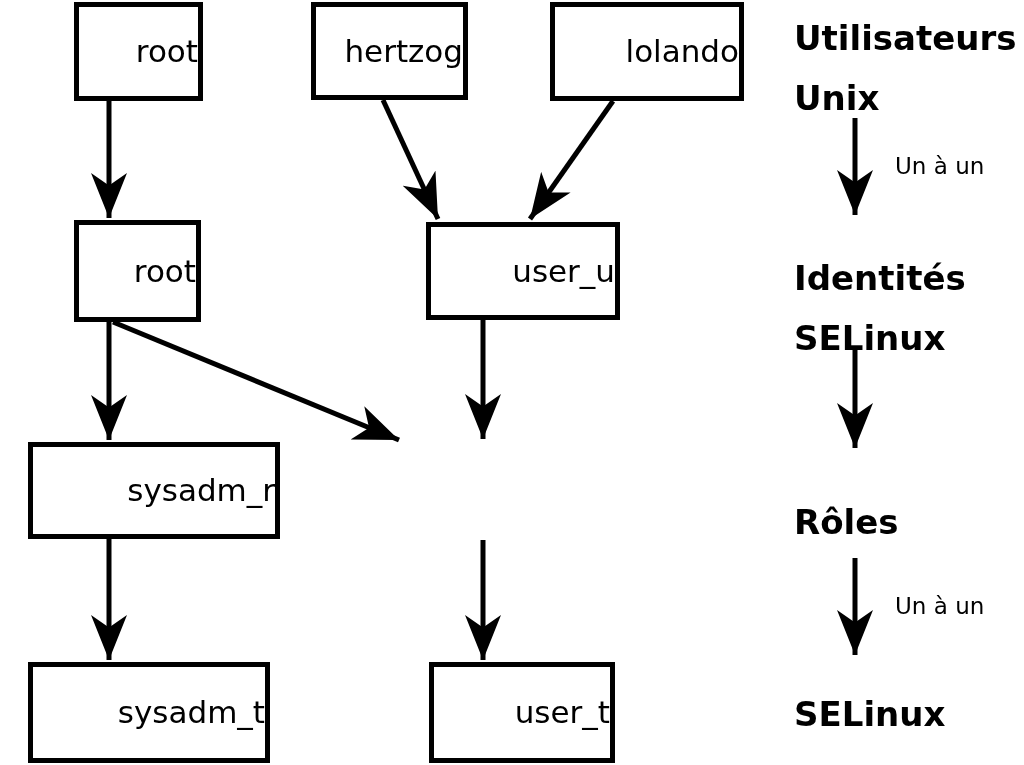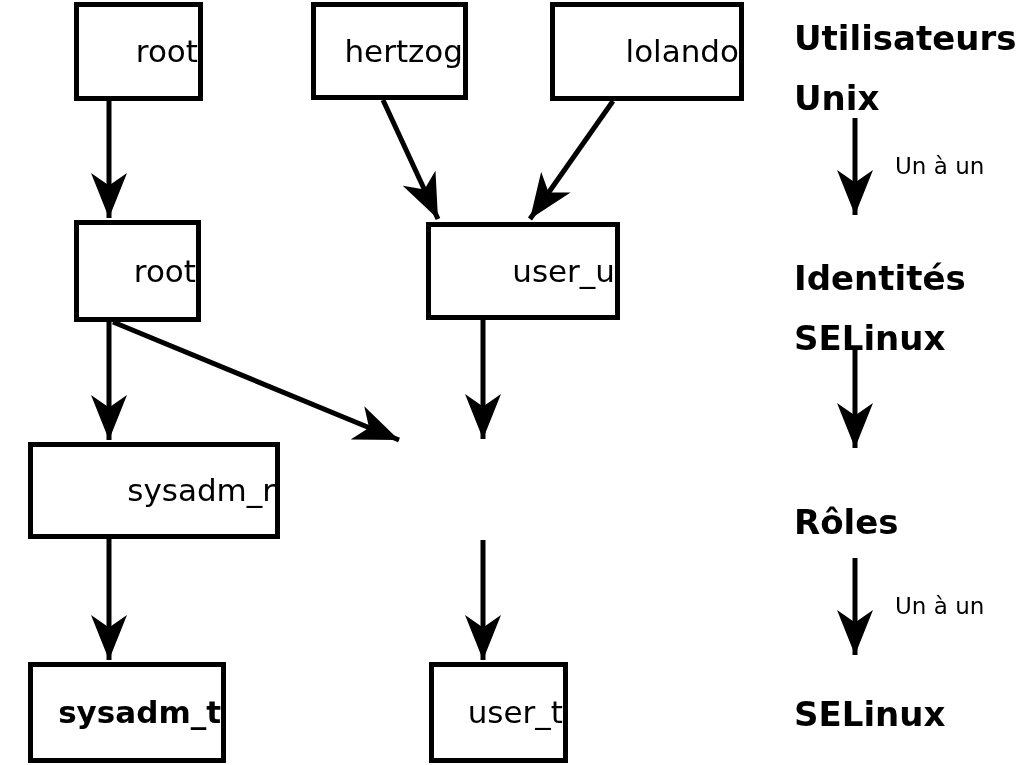--- a/index.html
+++ b/index.html
@@ -94,24 +94,24 @@
   </div>
   <div class="node" style="left:46px;  top:220px; width:127px; height:102px;">
     <span>root</span>
   </div>
   <div class="node" style="left:398px; top:222px; width:194px; height:98px;">
     <span>user_u</span>
   </div>
   <div class="node" style="left:0px;   top:442px; width:252px; height:97px;">
     <span>sysadm_r</span>
   </div>
-  <div class="node" style="left:0px;   top:662px; width:198px; height:101px;font-weight:bold;">
+  <div class="node" style="left:0px;   top:662px; width:242px; height:101px;">
     <span>sysadm_t</span>
   </div>
-  <div class="node" style="left:401px; top:662px; width:139px; height:101px;">
+  <div class="node" style="left:401px; top:662px; width:186px; height:101px;">
     <span>user_t</span>
   </div>
 
   <div class="stage-label" style="top:8px;">Utilisateurs
 Unix</div>
   <div class="relation-label" style="top:148px;">Un à un</div>
   <div class="stage-label" style="top:216px;margin-top:32px;">Identités
 SELinux</div>
   <div class="stage-label" style="top:492px;">Rôles</div>
   <div class="relation-label" style="top:588px;">Un à un</div>

